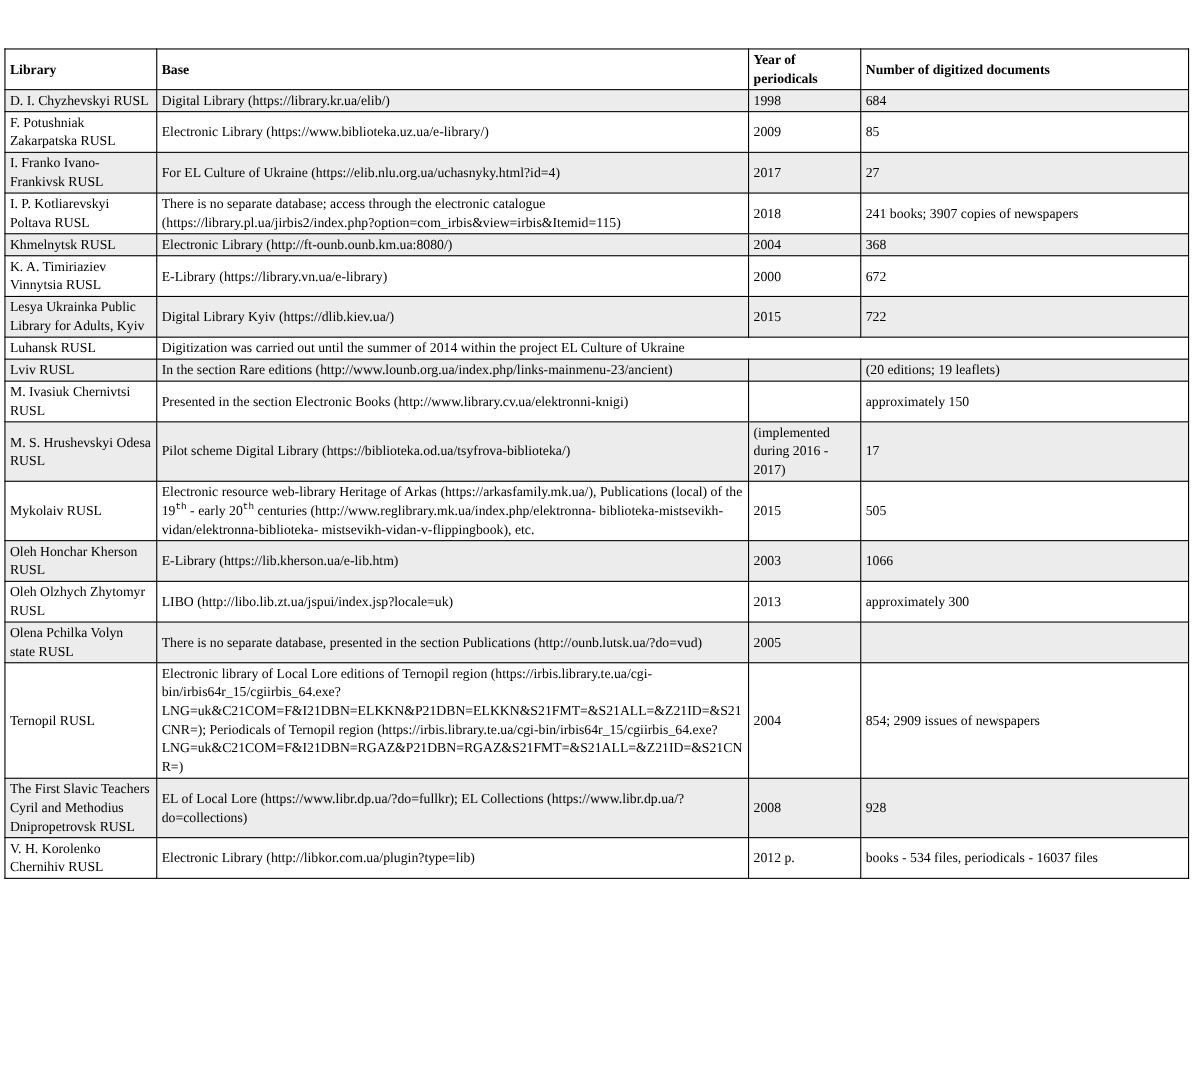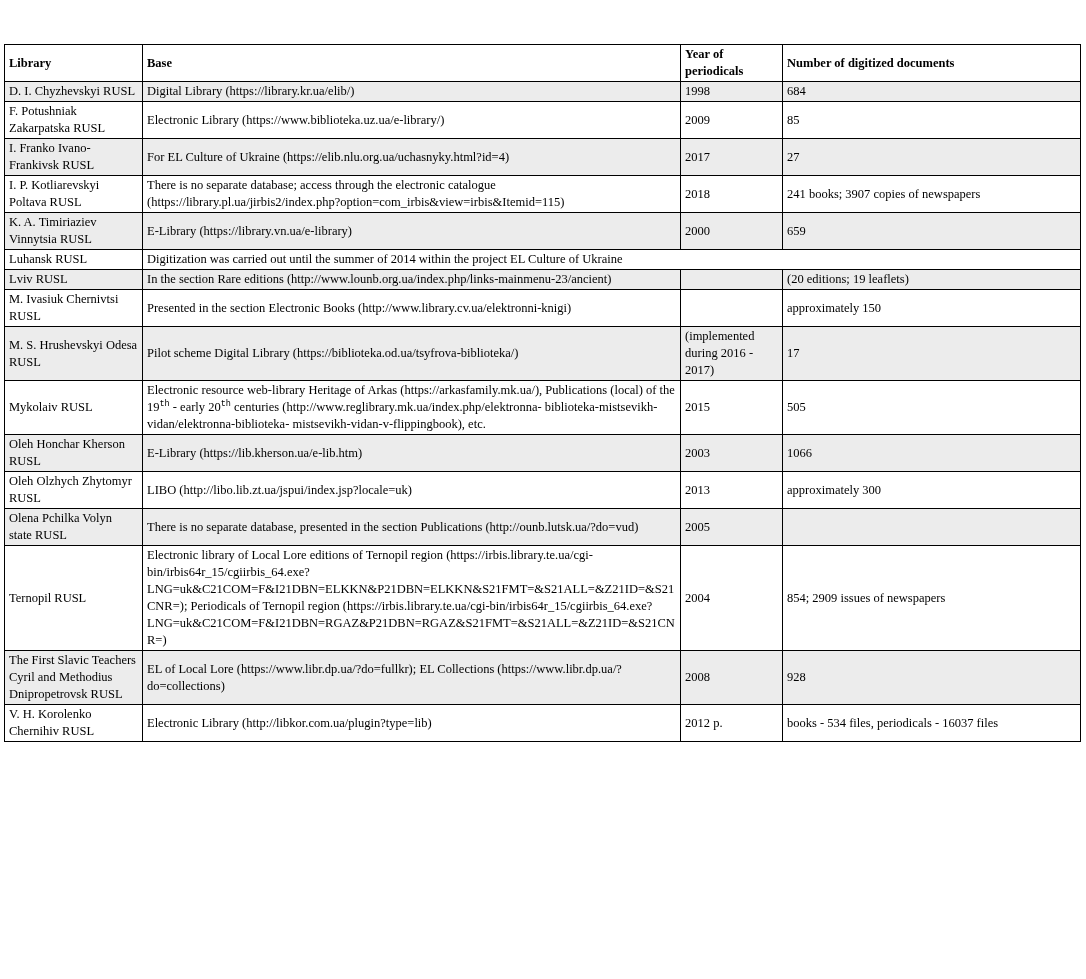--- a/index.html
+++ b/index.html
@@ -82,24 +82,36 @@
       <td>2017</td>
       <td>27</td>
     </tr>
     <tr>
       <td>I. P. Kotliarevskyi Poltava RUSL</td>
       <td>There is no separate database; access through the electronic catalogue (https://library.pl.ua/jirbis2/index.php?option=com_irbis&amp;view=irbis&amp;Itemid=115)</td>
       <td>2018</td>
       <td>241 books; 3907 copies of newspapers</td>
     </tr>
     <tr>
+      <td>Khmelnytsk RUSL</td>
+      <td>Electronic Library (http://ft-ounb.ounb.km.ua:8080/)</td>
+      <td>2004</td>
+      <td>368</td>
+    </tr>
+    <tr>
       <td>K. A. Timiriaziev Vinnytsia RUSL</td>
       <td>E-Library (https://library.vn.ua/e-library)</td>
       <td>2000</td>
-      <td>659</td>
+      <td>672</td>
+    </tr>
+    <tr>
+      <td>Lesya Ukrainka Public Library for Adults, Kyiv</td>
+      <td>Digital Library Kyiv (https://dlib.kiev.ua/)</td>
+      <td>2015</td>
+      <td>722</td>
     </tr>
     <tr>
       <td>Luhansk RUSL</td>
       <td colspan="3">Digitization was carried out until the summer of 2014 within the project EL Culture of Ukraine</td>
     </tr>
     <tr>
       <td>Lviv RUSL</td>
       <td>In the section Rare editions (http://www.lounb.org.ua/index.php/links-mainmenu-23/ancient)</td>
       <td></td>
       <td>(20 editions; 19 leaflets)</td>

